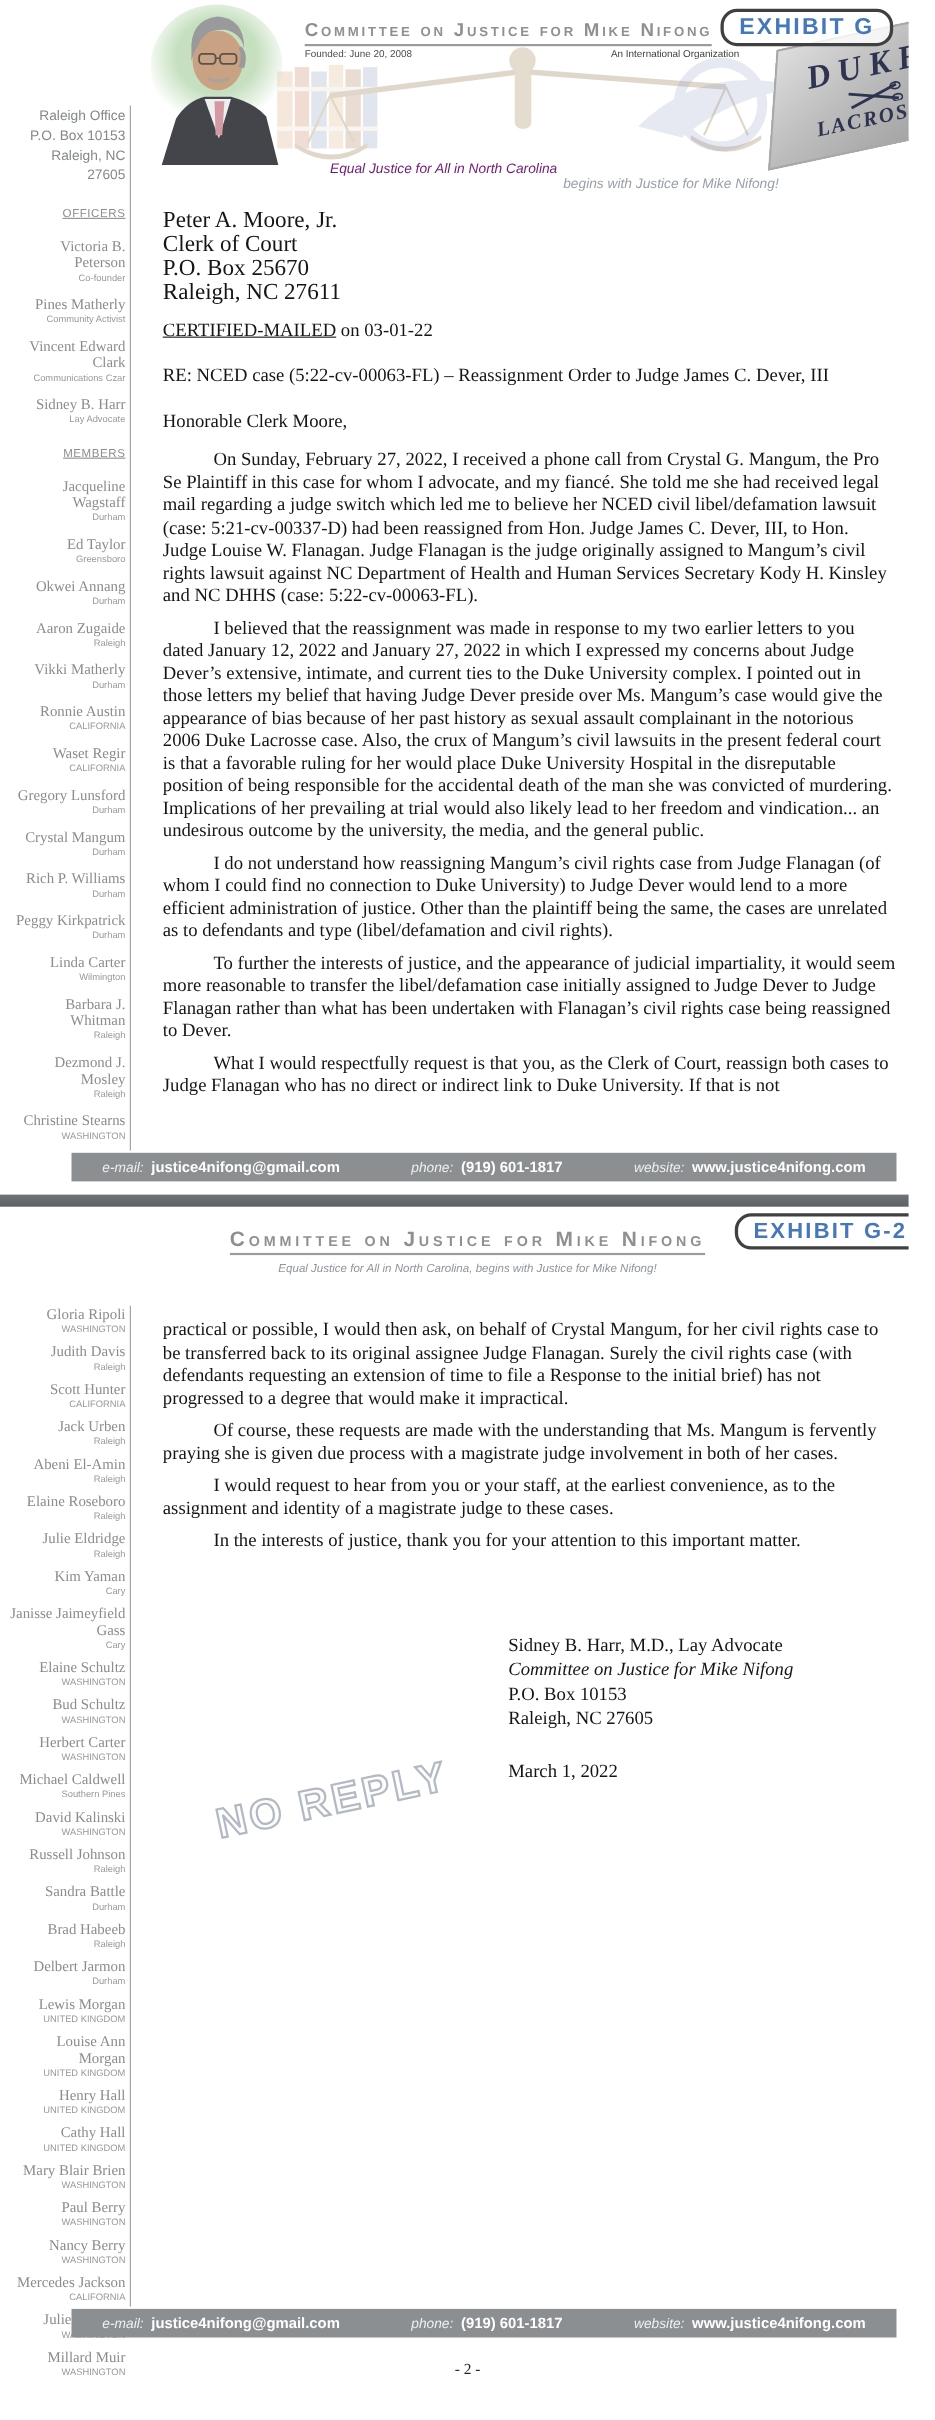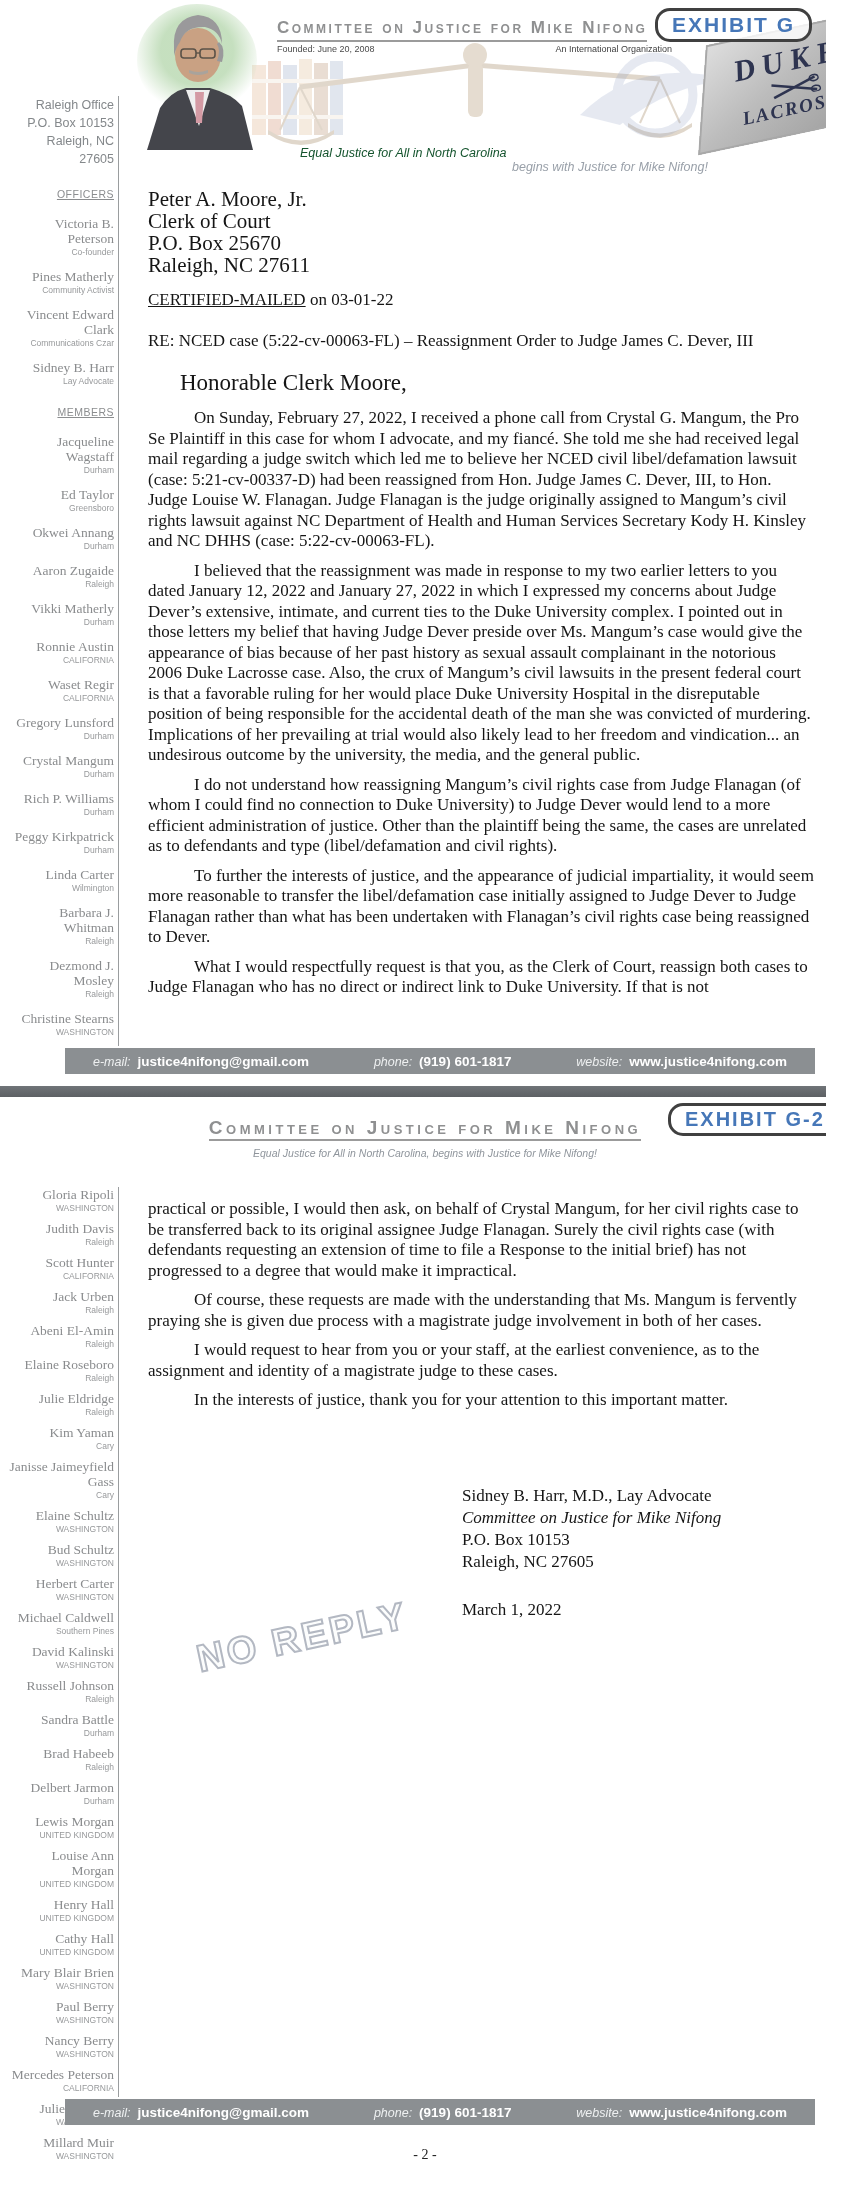--- a/index.html
+++ b/index.html
@@ -25,21 +25,21 @@
   .ex1 { left:655px; top:8px; }
   .ex2 { left:668px; top:6px; font-size:20px; }
   .duke { position:absolute; left:700px; top:28px; width:185px; height:106px; z-index:5;
           transform:rotate(-12deg) skewX(-16deg);
           background:linear-gradient(145deg,#dedede 0%,#bcbcbc 45%,#9b9b9b 100%);
           box-shadow:inset 0 0 0 2px #a8a8a8; }
   .duke-in { transform:skewX(16deg); width:100%; height:100%; display:flex; flex-direction:column;
              align-items:center; justify-content:center; gap:1px; }
   .duke-word { font:italic 900 30px "Liberation Serif",serif; color:#2e3450; letter-spacing:7px; }
   .lax-word  { font:italic 900 19px "Liberation Serif",serif; color:#2e3450; letter-spacing:2px; }
-  .tag1 { position:absolute; left:300px; top:146px; font:italic 12.5px "Liberation Sans",sans-serif; color:#14532d; }
+  .tag1 { position:absolute; left:300px; top:146px; font:italic 12.5px "Liberation Sans",sans-serif; color:#701a75; }
   .tag2 { position:absolute; left:512px; top:160px; font:italic 12.5px "Liberation Sans",sans-serif; color:#99a0a9; }
 
   
   .sidebar { position:absolute; left:8px; width:106px; text-align:right; }
   .sb1 { top:96px; }
   .sb2 { top:90px; }
   .office-line { font:12.5px "Liberation Sans",sans-serif; color:#84888b; line-height:18px; }
   .side-head { font:10.5px "Liberation Sans",sans-serif; color:#8b8d8f; letter-spacing:.5px;
                text-decoration:underline; margin:20px 0 16px; }
   .side-item { margin-bottom:12px; }
@@ -51,21 +51,21 @@
   .r2 { top:90px; height:910px; }
 
   
   .letter { position:absolute; left:148px; width:666px; color:#151515; }
   .l1 { top:188px; }
   .l2 { top:102px; }
   .addr-line { font-size:21px; line-height:22px; }
   .certified { margin-top:13px; font-size:17px; line-height:22px; }
   .cert-u { text-decoration:underline; }
   .re { margin-top:19px; font-size:17px; line-height:22px; }
-  .salutation { margin-top:20px; margin-bottom:14px; font-size:23px; line-height:22px;margin-left:32px; }
+  .salutation { margin-top:20px; margin-bottom:14px; font-size:17px; line-height:22px; }
   .para { font-size:17px; line-height:20.5px; margin:0 0 9px; text-indent:46px; }
   .l2 p.para:first-of-type { text-indent:0; }
 
   .sig { position:absolute; left:462px; top:388px; font-size:17px; line-height:22px; color:#151515; }
   .sig .it { font-style:italic; }
   .sig-date { margin-top:26px; }
 
   .noreply { position:absolute; left:195px; top:519px; transform:rotate(-12deg);
              font:bold 38px "Liberation Sans",sans-serif; letter-spacing:3px;
              color:rgba(244,246,249,.25); -webkit-text-stroke:2px #b3b8c2; }
@@ -445,21 +445,21 @@
             <div class="nm">Paul Berry</div>
             <div class="loc">WASHINGTON</div>
           </div>
 
           <div class="side-item">
             <div class="nm">Nancy Berry</div>
             <div class="loc">WASHINGTON</div>
           </div>
 
           <div class="side-item">
-            <div class="nm">Mercedes Peterson</div>
+            <div class="nm">Mercedes Jackson</div>
             <div class="loc">CALIFORNIA</div>
           </div>
 
           <div class="side-item">
             <div class="nm">Julie Gandara</div>
             <div class="loc">WASHINGTON</div>
           </div>
 
           <div class="side-item">
             <div class="nm">Millard Muir</div>

